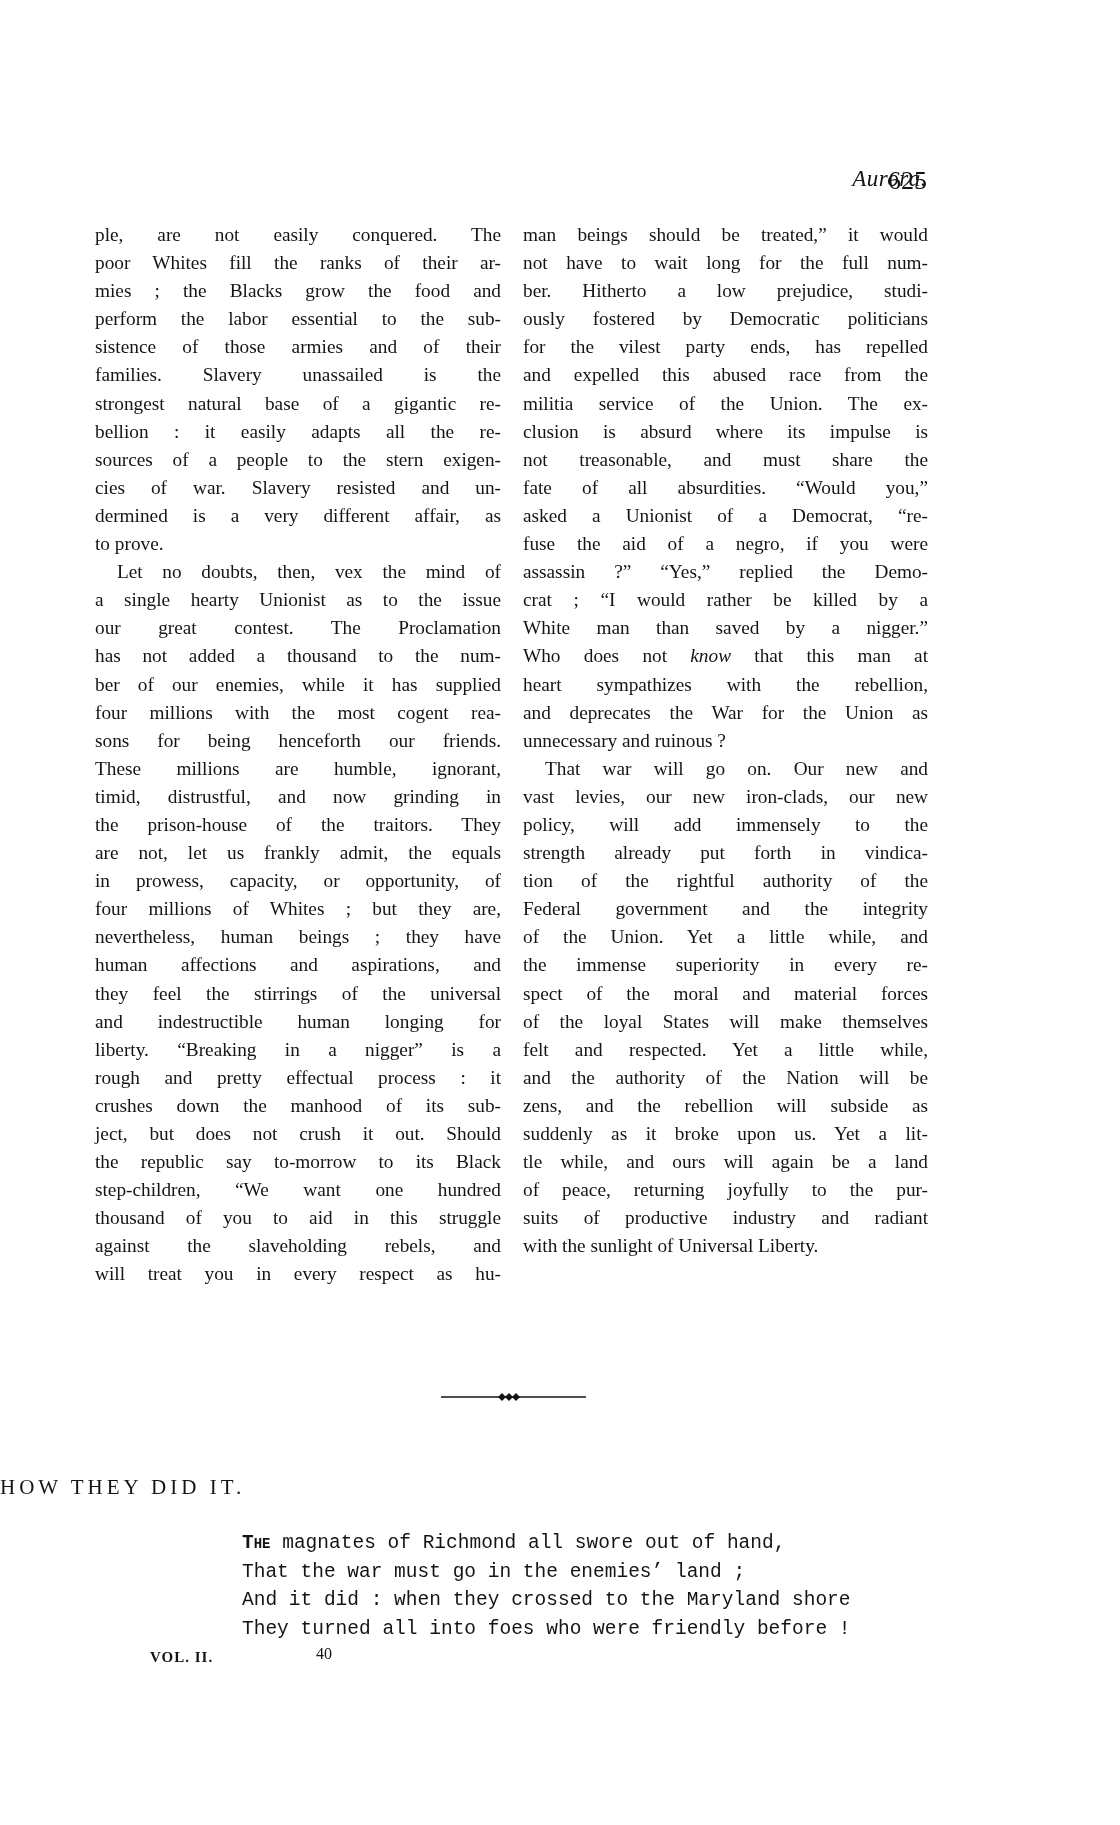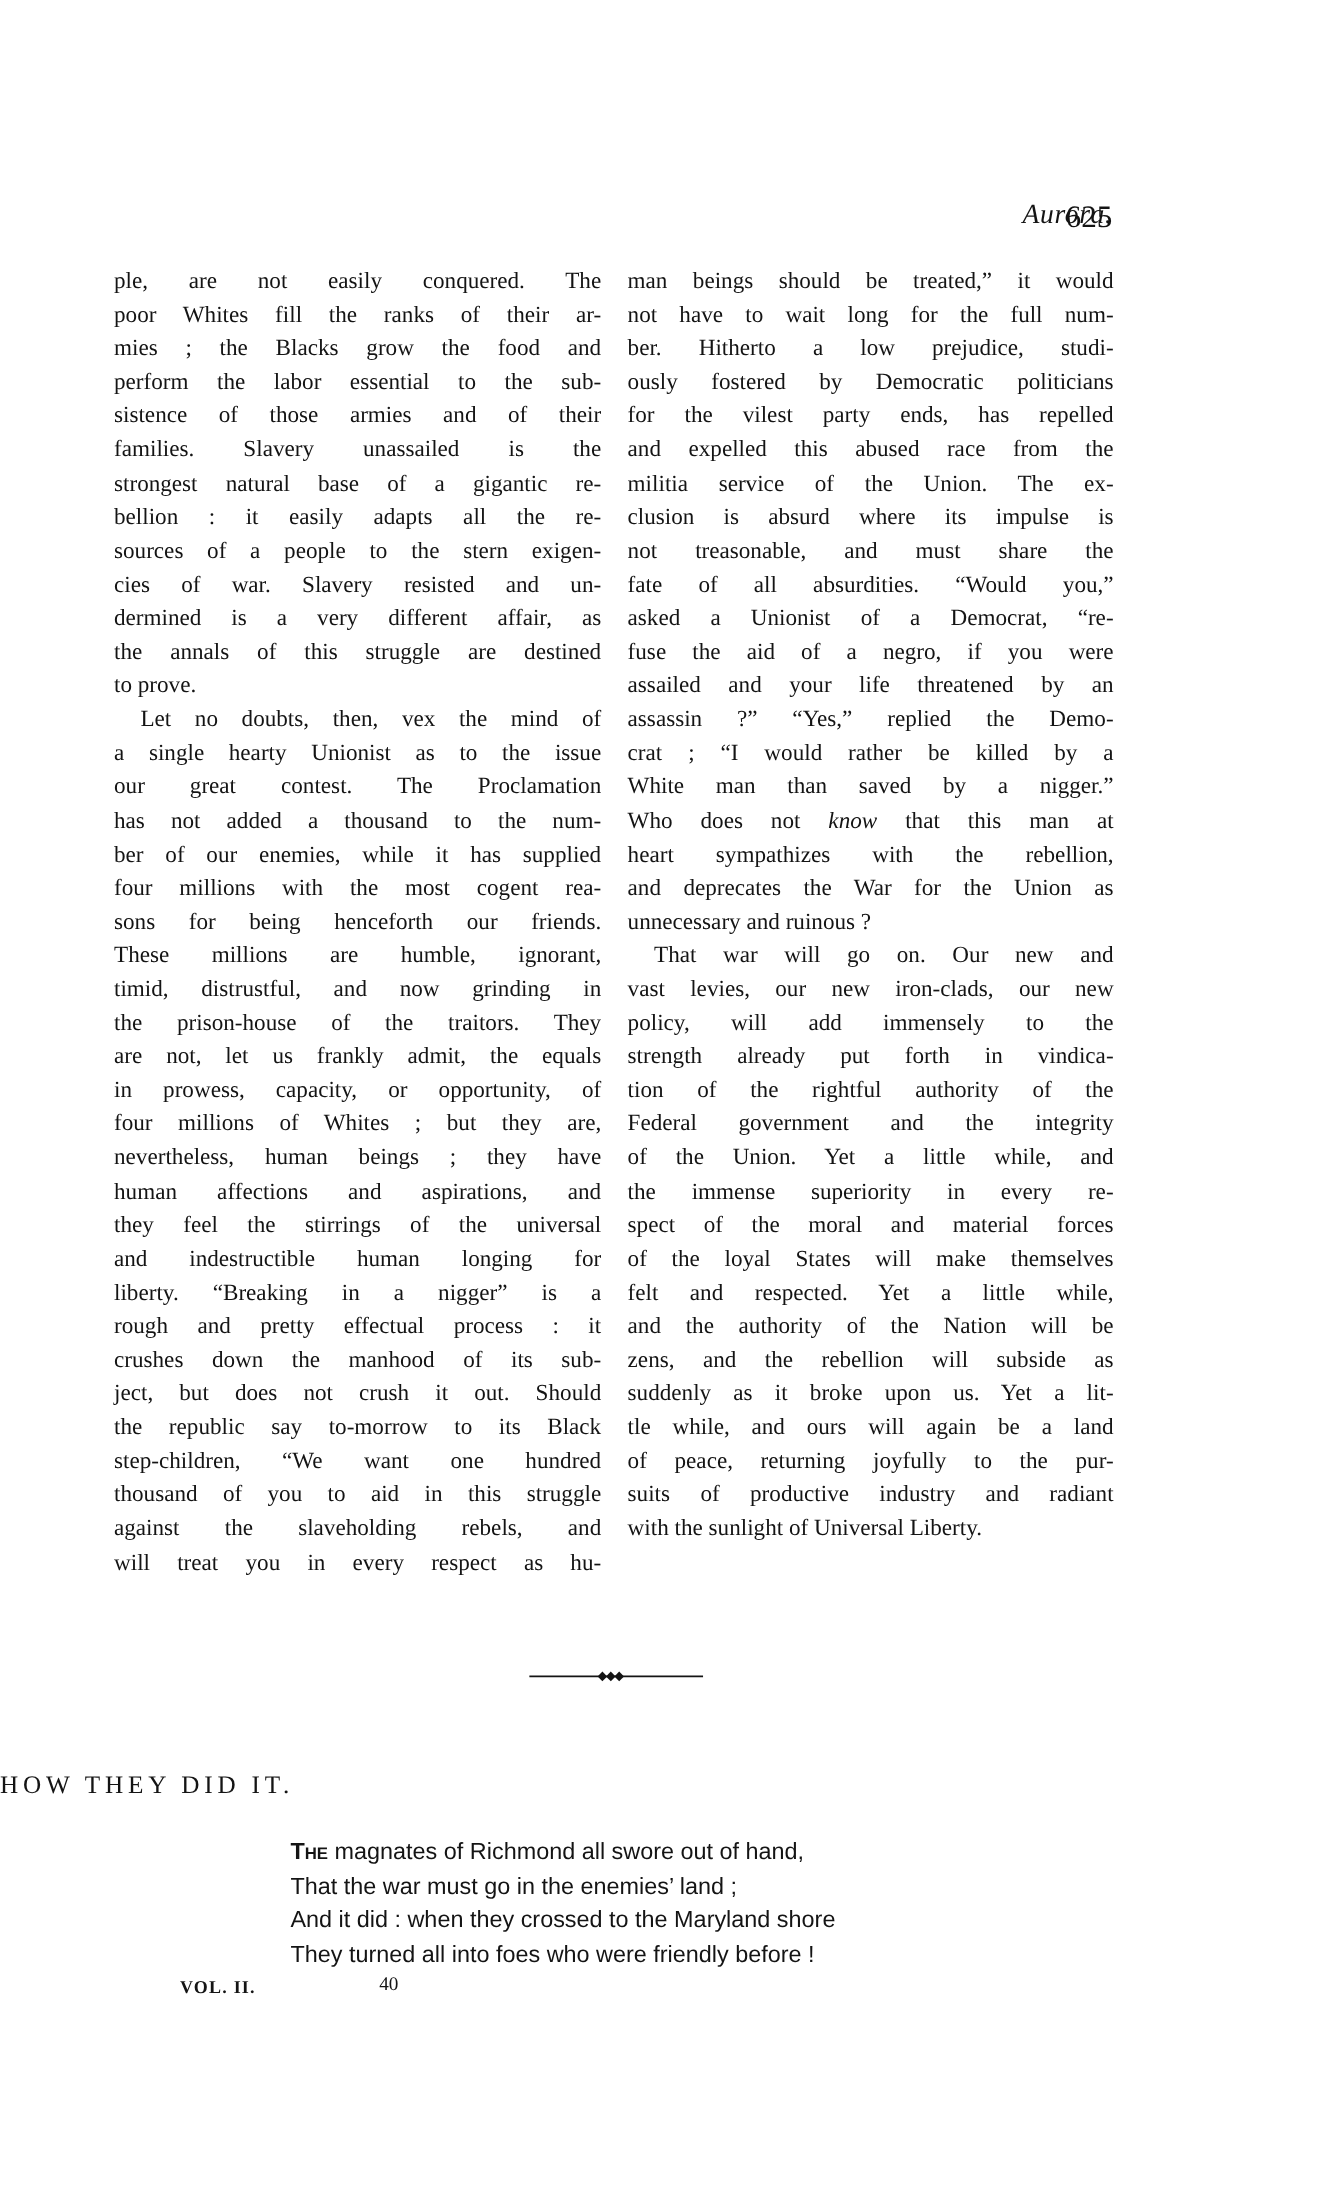--- a/index.html
+++ b/index.html
@@ -15,21 +15,21 @@
   .col.right { left:523px; width:405px; }
   .line { height:28.1px; line-height:28.1px; font-size:19.3px; white-space:nowrap;
           text-align:justify; text-align-last:justify; font-family:"Liberation Serif", serif; }
   .line.last { text-align-last:left; }
   .line.indent { padding-left:22px; }
   .line em { font-style:italic; }
   .ornament { position:absolute; left:441px; top:1391px; width:145px; height:12px; }
   .section-title { position:absolute; left:0; width:1120px; top:1475px; text-align:left;
          font-size:21px; letter-spacing:4px; font-family:"Liberation Serif", serif; }
   .poem { position:absolute; left:242px; top:1529px; }
-  .poem .pline { height:28.5px; line-height:28.5px; font-size:19.5px; white-space:nowrap; font-family:Liberation Sans, sans-serif; }
+  .poem .pline { height:28.5px; line-height:28.5px; font-size:19.5px; white-space:nowrap; font-family:Liberation Mono, monospace; }
   .smallcaps { font-variant:small-caps; font-weight:bold; }
   .footer-sig { position:absolute; top:1649px; left:150px; font-size:15px; font-weight:bold;
          letter-spacing:1px; font-family:"Liberation Serif", serif; }
   .footer-num { position:absolute; top:1645px; left:316px; font-size:16px; font-family:"Liberation Serif", serif; }
 </style>
 </head>
 <body>
 
 <div class="page">
 
@@ -43,21 +43,20 @@
       <div class="line">poor Whites fill the ranks of their ar-</div>
       <div class="line">mies ; the Blacks grow the food and</div>
       <div class="line">perform the labor essential to the sub-</div>
       <div class="line">sistence of those armies and of their</div>
       <div class="line">families. Slavery unassailed is the</div>
       <div class="line">strongest natural base of a gigantic re-</div>
       <div class="line">bellion : it easily adapts all the re-</div>
       <div class="line">sources of a people to the stern exigen-</div>
       <div class="line">cies of war. Slavery resisted and un-</div>
       <div class="line">dermined is a very different affair, as</div>
-      <div class="line">the annals of this struggle are destined</div>
       <div class="line last">to prove.</div>
       <div class="line indent">Let no doubts, then, vex the mind of</div>
       <div class="line">a single hearty Unionist as to the issue</div>
       <div class="line">our great contest. The Proclamation</div>
       <div class="line">has not added a thousand to the num-</div>
       <div class="line">ber of our enemies, while it has supplied</div>
       <div class="line">four millions with the most cogent rea-</div>
       <div class="line">sons for being henceforth our friends.</div>
       <div class="line">These millions are humble, ignorant,</div>
       <div class="line">timid, distrustful, and now grinding in</div>
@@ -85,21 +84,20 @@
       <div class="line">ber. Hitherto a low prejudice, studi-</div>
       <div class="line">ously fostered by Democratic politicians</div>
       <div class="line">for the vilest party ends, has repelled</div>
       <div class="line">and expelled this abused race from the</div>
       <div class="line">militia service of the Union. The ex-</div>
       <div class="line">clusion is absurd where its impulse is</div>
       <div class="line">not treasonable, and must share the</div>
       <div class="line">fate of all absurdities. “Would you,”</div>
       <div class="line">asked a Unionist of a Democrat, “re-</div>
       <div class="line">fuse the aid of a negro, if you were</div>
-      <div class="line">assailed and your life threatened by an</div>
       <div class="line">assassin ?” “Yes,” replied the Demo-</div>
       <div class="line">crat ; “I would rather be killed by a</div>
       <div class="line">White man than saved by a nigger.”</div>
       <div class="line">Who does not <em>know</em> that this man at</div>
       <div class="line">heart sympathizes with the rebellion,</div>
       <div class="line">and deprecates the War for the Union as</div>
       <div class="line last">unnecessary and ruinous ?</div>
       <div class="line indent">That war will go on. Our new and</div>
       <div class="line">vast levies, our new iron-clads, our new</div>
       <div class="line">policy, will add immensely to the</div>

